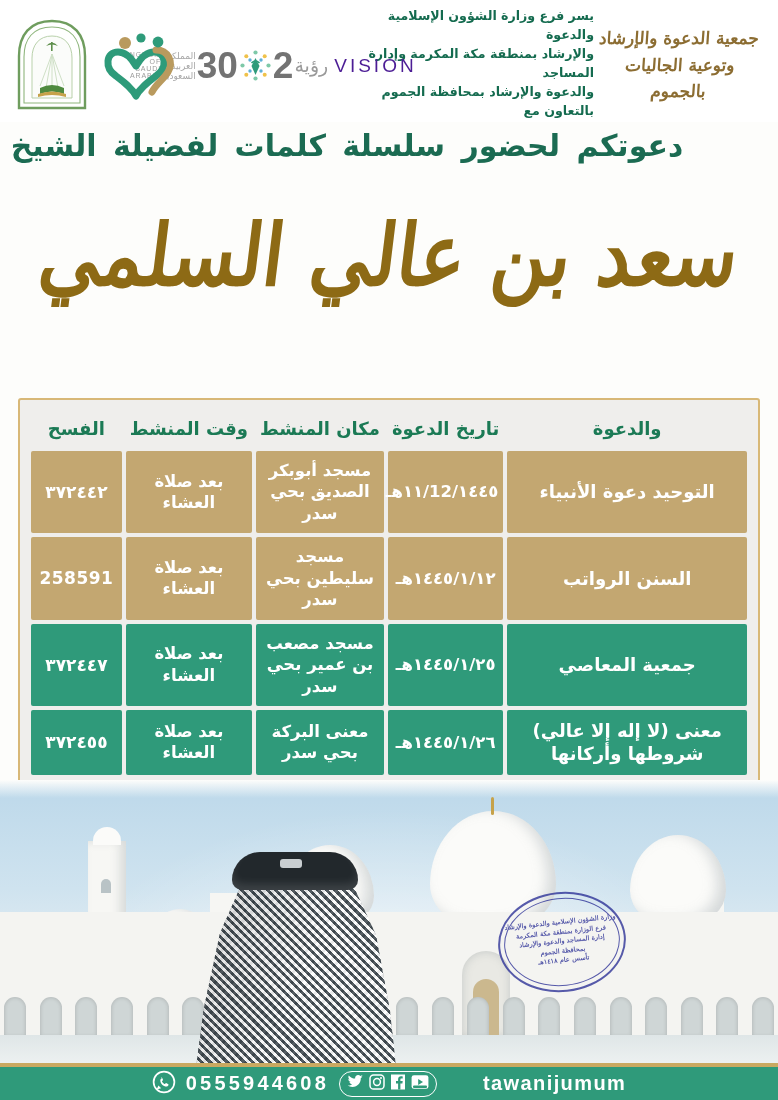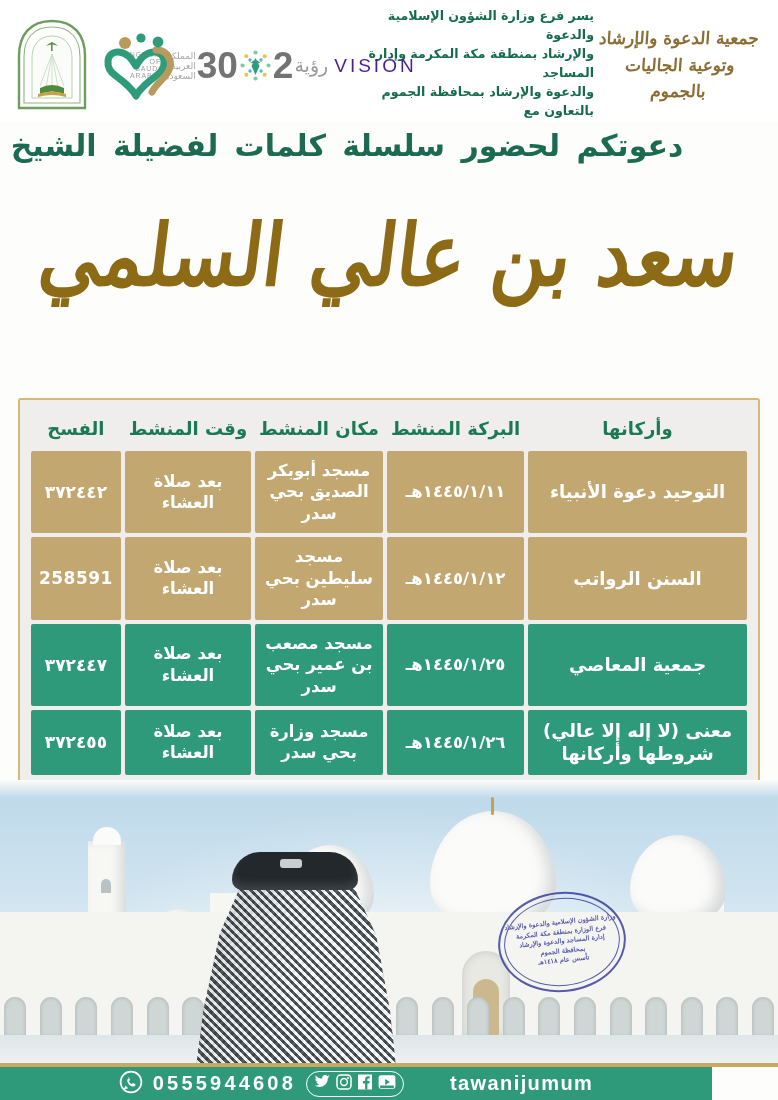--- a/index.html
+++ b/index.html
@@ -248,21 +248,21 @@
     position: absolute; top: 0; left: 0; width: 100%; height: 18px;
     background: linear-gradient(#fdfdfb, rgba(253,253,251,0));
   }
   .gold-rule {
     position: absolute; bottom: 0; left: 0; width: 100%; height: 4px;
     background: #c9a961;
   }
 
   
   .footer {
-    position: absolute; bottom: 0; left: 0; width: 712px; height: 33px;
+    position: absolute; bottom: 0; left: 0; width: 778px; height: 33px;
     background: #2f9a7a;
     display: flex; align-items: center; justify-content: center;
     gap: 10px; direction: ltr;
   }
   .phone {
     color: #ffffff; font-size: 20px; font-weight: 700; letter-spacing: 3.2px;
     font-family: "Liberation Sans", sans-serif;
   }
   .handle {
     color: #ffffff; font-size: 20px; font-weight: 700; letter-spacing: 1.4px;
@@ -374,31 +374,31 @@
     <table>
       <colgroup>
         <col class="col-title">
           <col class="col-date">
           <col class="col-place">
         <col class="col-time">
           <col class="col-permit">
       </colgroup>
       <thead>
         <tr>
-          <th>وأركانها</th>
-          <th>البركة المنشط</th>
+          <th>والدعوة</th>
+          <th>تاريخ الدعوة</th>
           <th>مكان المنشط</th>
           <th>وقت المنشط</th>
           <th>الفسح</th>
         </tr>
       </thead>
       <tbody>
         <tr class="tan">
           <td class="c-title">التوحيد دعوة الأنبياء</td>
-          <td>١٤٤٥/١/١١هـ</td>
+          <td>١٤٤٥/12/١١هـ</td>
           <td>مسجد أبوبكر الصديق بحي سدر</td>
           <td>بعد صلاة العشاء</td>
           <td class="c-num">٣٧٢٤٤٢</td>
         </tr>
         <tr class="tan">
           <td class="c-title">السنن الرواتب</td>
           <td>١٤٤٥/١/١٢هـ</td>
           <td>مسجد سليطين بحي سدر</td>
           <td>بعد صلاة العشاء</td>
           <td class="c-num">258591</td>
@@ -406,21 +406,21 @@
         <tr class="green">
           <td class="c-title">جمعية المعاصي</td>
           <td>١٤٤٥/١/٢٥هـ</td>
           <td>مسجد مصعب بن عمير بحي سدر</td>
           <td>بعد صلاة العشاء</td>
           <td class="c-num">٣٧٢٤٤٧</td>
         </tr>
         <tr class="green">
           <td class="c-title">معنى (لا إله إلا عالي) شروطها وأركانها</td>
           <td>١٤٤٥/١/٢٦هـ</td>
-          <td>مسجد وزارة بحي سدر</td>
+          <td>معنى البركة بحي سدر</td>
           <td>بعد صلاة العشاء</td>
           <td class="c-num">٣٧٢٤٥٥</td>
         </tr>
       </tbody>
     </table>
   </div>
 
   <div class="photo">
     <div class="sky-haze"></div>
 

